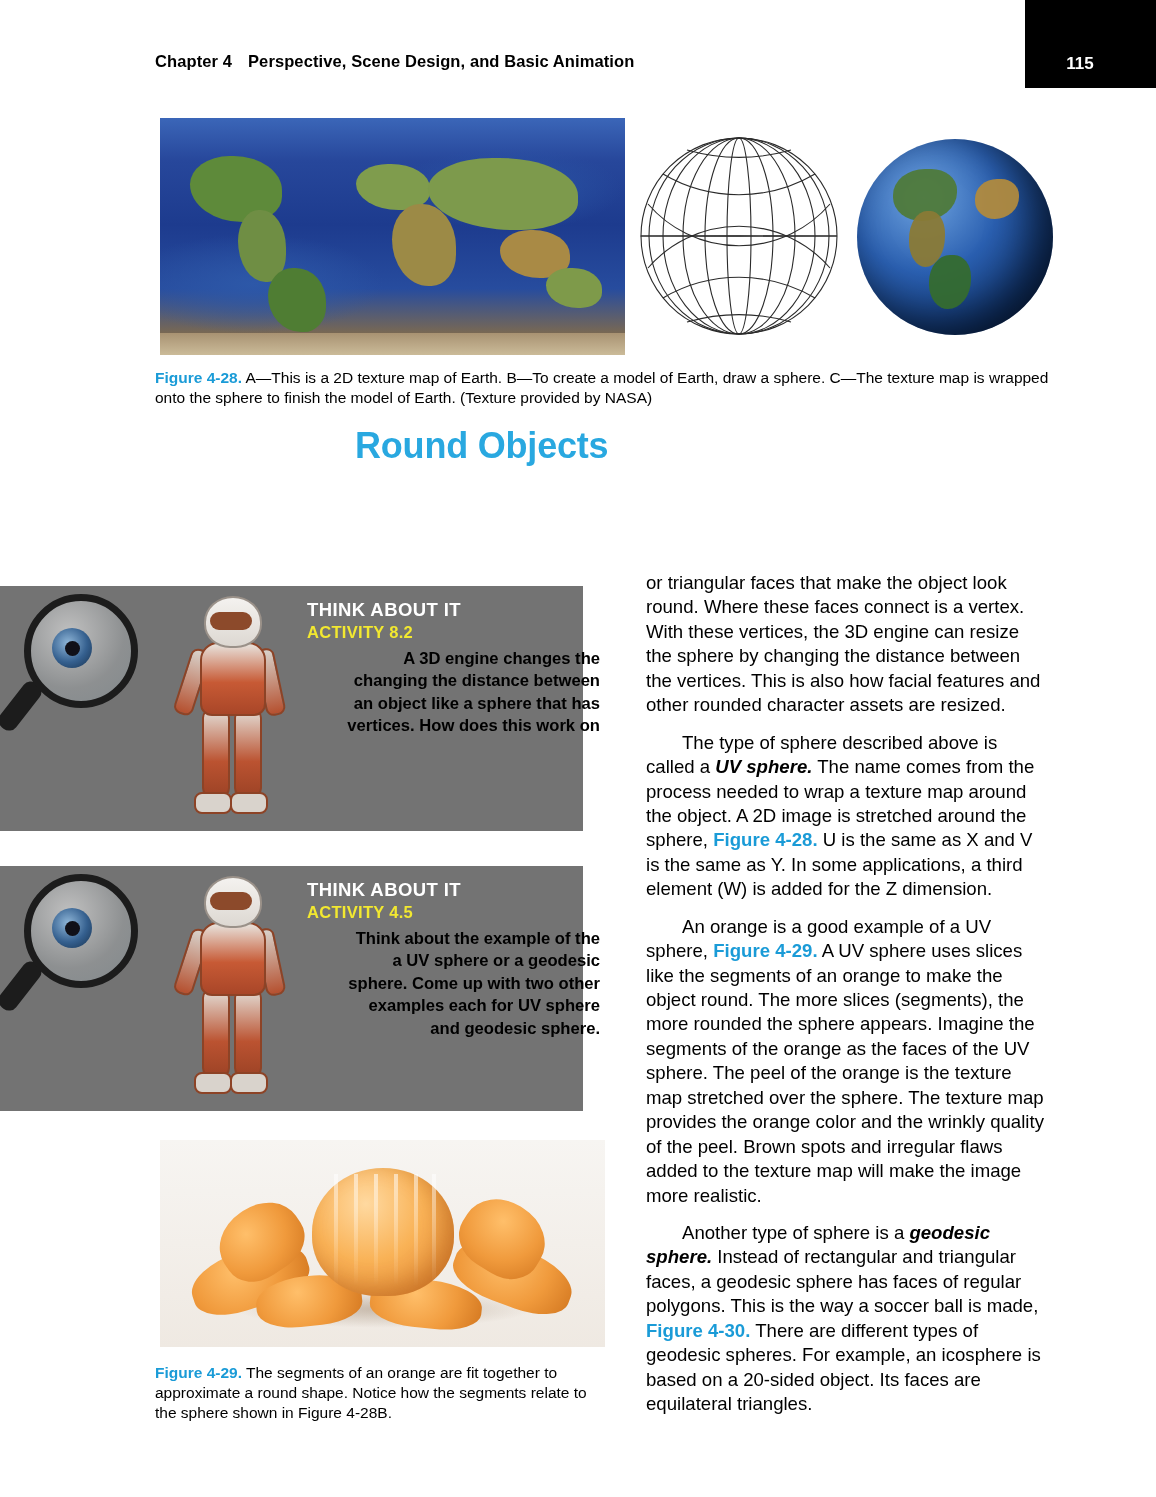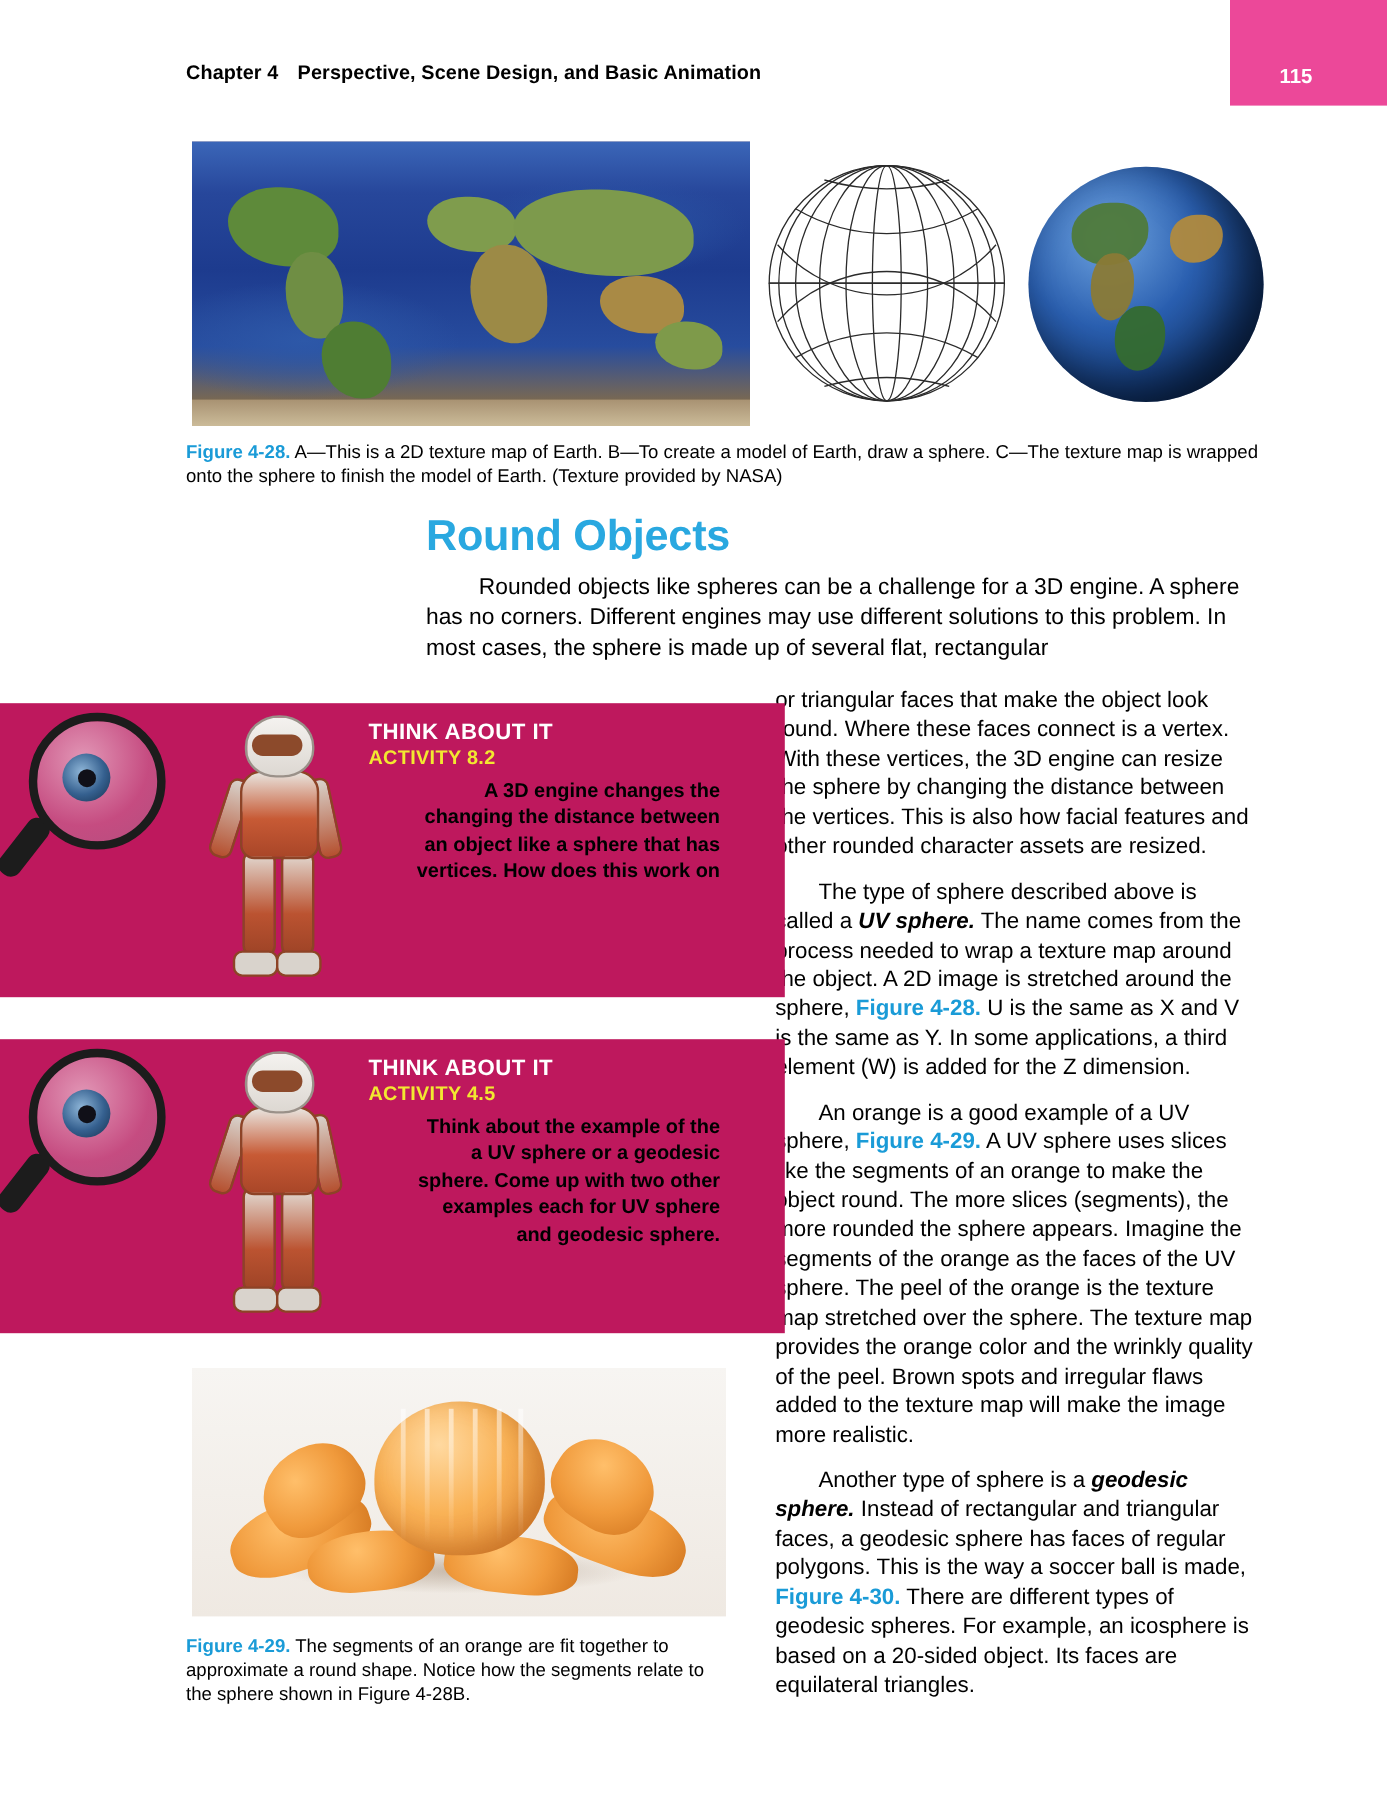--- a/index.html
+++ b/index.html
@@ -34,21 +34,21 @@
   }
   .header .chapter-num {
     margin-right: 16px;
   }
   .page-tab {
     position: absolute;
     top: 0;
     left: 1025px;
     width: 131px;
     height: 88px;
-    background: #ec4899;
+    background: #000000;
   }
   .page-tab .pg-num {
     position: absolute;
     bottom: 14px;
     left: 0;
     width: 110px;
     text-align: center;
     color: #ffffff;
     font-size: 17px;
     font-weight: bold;
@@ -183,22 +183,22 @@
   }
   .term {
     font-weight: bold;
     font-style: italic;
   }
 
   
   .green-box {
     position: absolute;
     left: 0;
-    width: 654px;
-    background: #be185d;
+    width: 583px;
+    background: #737373;
   }
   #activity-44 { top: 586px; height: 245px; }
   #activity-45 { top: 866px; height: 245px; }
 
   .green-box .title {
     position: absolute;
     left: 307px;
     top: 13px;
     font-size: 18.5px;
     font-weight: bold;
@@ -426,21 +426,20 @@
     </div>
   </div>
 
   <div class="fig-caption" id="fig28-caption">
     <span class="fig-label">Figure 4-28.</span>
     <span>A—This is a 2D texture map of Earth. B—To create a model of Earth, draw a sphere. C—The texture map is wrapped onto the sphere to finish the model of Earth. (Texture provided by NASA)</span>
   </div>
 
   <div class="section-head">Round Objects</div>
 
-  <div class="intro">Rounded objects like spheres can be a challenge for a 3D engine. A sphere has no corners. Different engines may use different solutions to this problem. In most cases, the sphere is made up of several flat, rectangular</div>
 
   <div class="right-col">
     <p class="no-indent"><span>or triangular faces that make the object look round. Where these faces connect is a vertex. With these vertices, the 3D engine can resize the sphere by changing the distance between the vertices. This is also how facial features and other rounded character assets are resized.</span></p>
     <p><span>The type of sphere described above is called a </span><span class="term">UV sphere.</span><span> The name comes from the process needed to wrap a texture map around the object. A 2D image is stretched around the sphere, </span><span class="ref">Figure 4-28.</span><span> U is the same as X and V is the same as Y. In some applications, a third element (W) is added for the Z dimension.</span></p>
     <p><span>An orange is a good example of a UV sphere, </span><span class="ref">Figure 4-29.</span><span> A UV sphere uses slices like the segments of an orange to make the object round. The more slices (segments), the more rounded the sphere appears. Imagine the segments of the orange as the faces of the UV sphere. The peel of the orange is the texture map stretched over the sphere. The texture map provides the orange color and the wrinkly quality of the peel. Brown spots and irregular flaws added to the texture map will make the image more realistic.</span></p>
     <p><span>Another type of sphere is a </span><span class="term">geodesic sphere.</span><span> Instead of rectangular and triangular faces, a geodesic sphere has faces of regular polygons. This is the way a soccer ball is made, </span><span class="ref">Figure 4-30.</span><span> There are different types of geodesic spheres. For example, an icosphere is based on a 20-sided object. Its faces are equilateral triangles.</span></p>
   </div>
 
   <div class="green-box" id="activity-44">
     <div class="robot">

